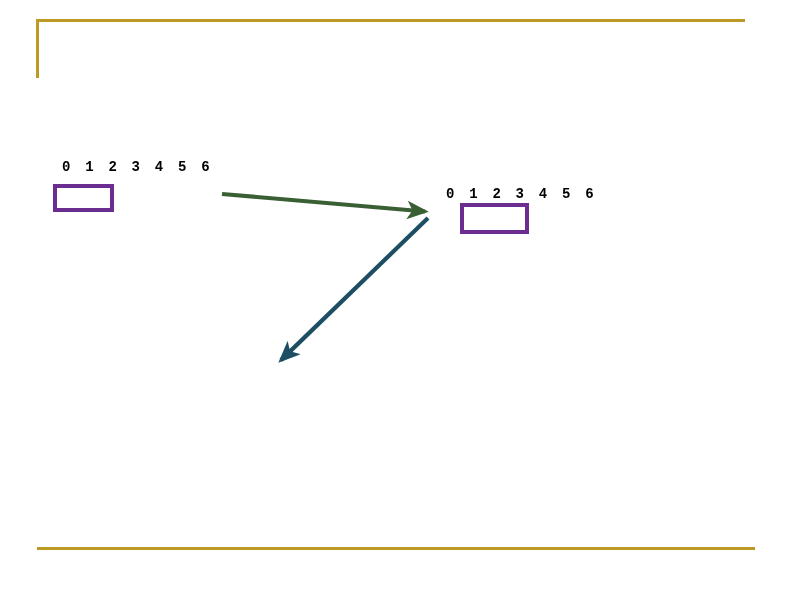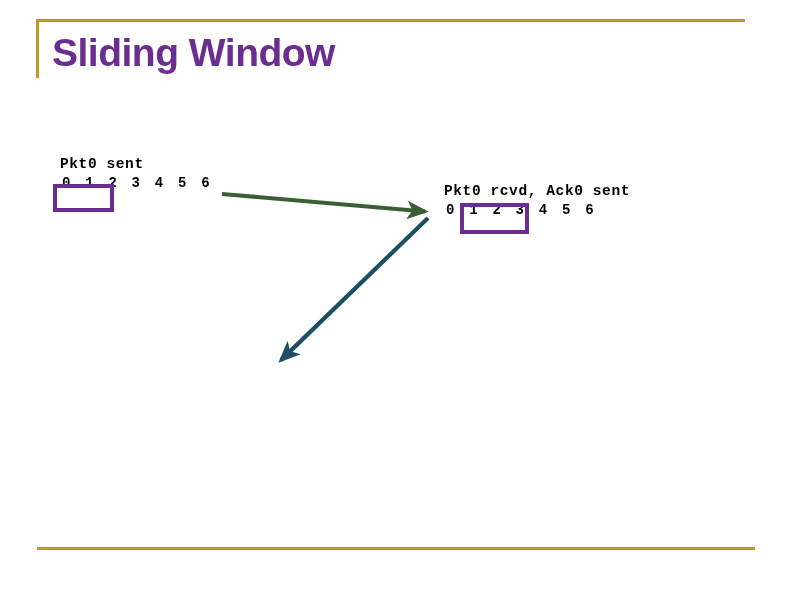--- a/index.html
+++ b/index.html
@@ -120,30 +120,27 @@
 </style>
 </head>
 <body>
 
 <div id="slide">
 
   <div class="rule-top" style="background: rgb(189, 154, 37);"></div>
   <div class="rule-left" style="background: rgb(189, 154, 37);"></div>
   <div class="rule-bottom" style="background: rgb(189, 154, 37);"></div>
 
-  <div id="page-title" style="color: rgb(107, 45, 143);">Sliding Window</div>
 
   <div class="seq-block" id="block-sent">
-    <div class="seq-label">Pkt0 sent</div>
     <div class="seq-row">0 1 2 3 4 5 6</div>
   </div>
   <div class="window-box" id="window-box-sent" style="border-color: rgb(107, 45, 143);"></div>
 
   <div class="seq-block" id="block-rcvd">
-    <div class="seq-label">Pkt0 rcvd, Ack0 sent</div>
     <div class="seq-row">0 1 2 3 4 5 6</div>
   </div>
   <div class="window-box" id="window-box-rcvd" style="border-color: rgb(107, 45, 143);"></div>
 
   <svg id="arrows" viewBox="0 0 792 612">
     <defs>
       <marker id="head-green" markerWidth="5.2" markerHeight="4.4" refX="4.3" refY="2.2" orient="auto" markerUnits="strokeWidth">
         <path d="M0,0 L5.2,2.2 L0,4.4 L1.3,2.2 Z" fill="#3a5f35"></path>
       </marker>
       <marker id="head-blue" markerWidth="5.2" markerHeight="4.4" refX="4.3" refY="2.2" orient="auto" markerUnits="strokeWidth">

